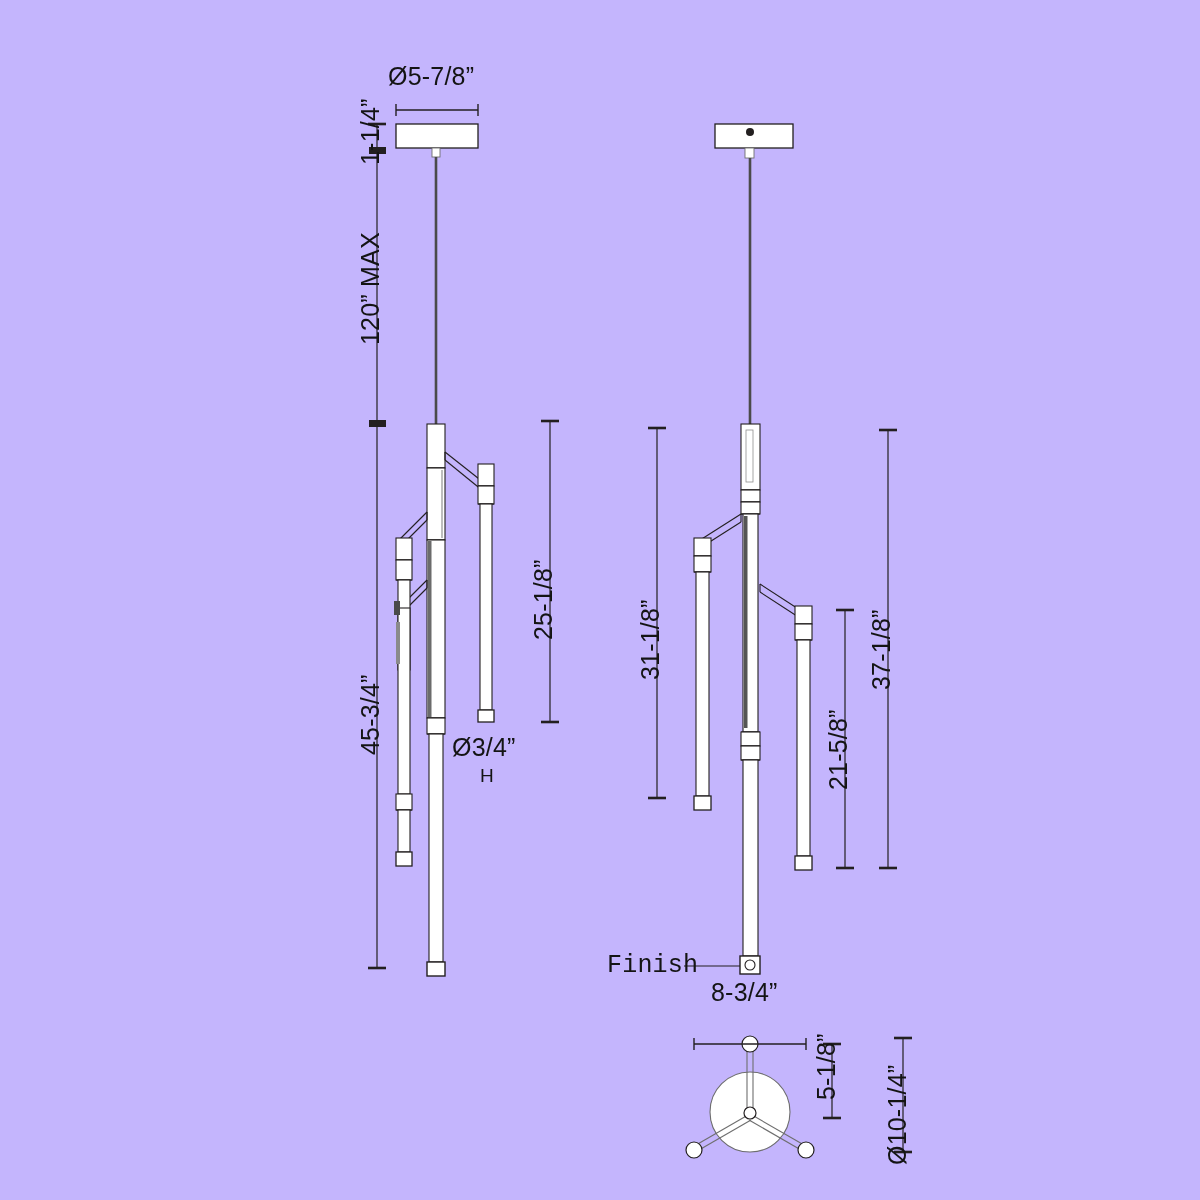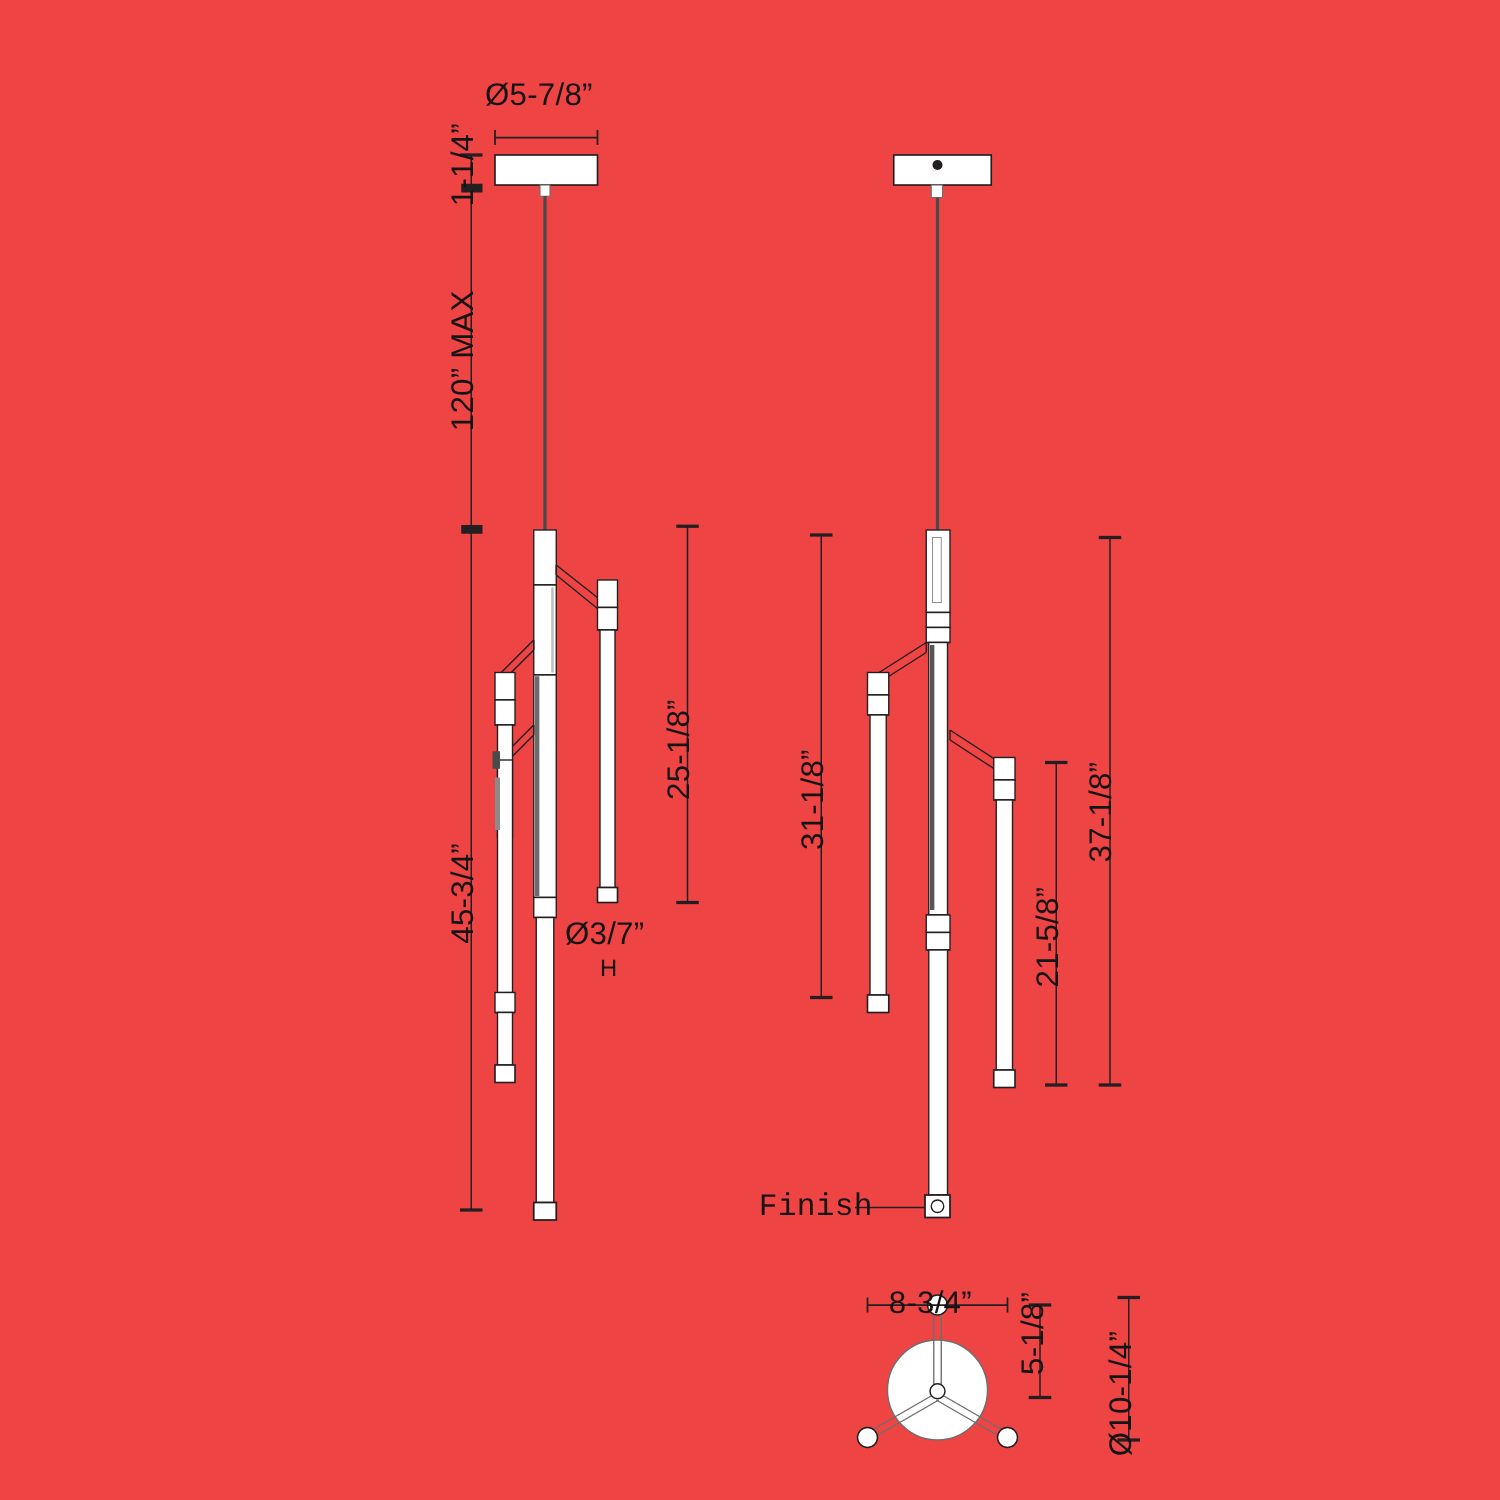--- a/index.html
+++ b/index.html
@@ -11,21 +11,21 @@
     width: 1200px;
     height: 1200px;
     font-family: "Liberation Sans", sans-serif;
     color: #1a1a1a;
     overflow: hidden;
   }
   #sheet {
     position: relative;
     width: 1200px;
     height: 1200px;
-    background: #ef4444;
+    background: #c4b5fd;
   }
   #drawing {
     position: absolute;
     left: 0;
     top: 0;
     width: 1200px;
     height: 1200px;
   }
   .dim-label {
     position: absolute;
@@ -292,31 +292,31 @@
   <div class="dim-label" style="left:388px; top:64px;">Ø5-7/8”</div>
 
   <div class="dim-label vert" style="left:358px; top:165px;">1-1/4”</div>
 
   <div class="dim-label vert" style="left:358px; top:345px;">120” MAX</div>
 
   <div class="dim-label vert" style="left:358px; top:755px;">45-3/4”</div>
 
   <div class="dim-label vert" style="left:531px; top:640px;">25-1/8”</div>
 
-  <div class="dim-label" style="left:452px; top:735px;">Ø3/7”</div>
+  <div class="dim-label" style="left:452px; top:735px;">Ø3/4”</div>
 
   <div class="dim-label small" style="left:480px; top:766px;">H</div>
 
   <div class="dim-label vert" style="left:638px; top:680px;">31-1/8”</div>
 
   <div class="dim-label vert" style="left:826px; top:790px;">21-5/8”</div>
 
   <div class="dim-label vert" style="left:869px; top:690px;">37-1/8”</div>
 
   <div class="dim-label" style="left:607px; top:953px;font-family:Liberation Mono, monospace;">Finish</div>
 
-  <div class="dim-label" style="left:711px; top:1030px;">8-3/4”</div>
+  <div class="dim-label" style="left:711px; top:980px;">8-3/4”</div>
 
   <div class="dim-label vert" style="left:814px; top:1100px;">5-1/8”</div>
 
   <div class="dim-label vert" style="left:885px; top:1165px;">Ø10-1/4”</div>
 
 </div>
 
 </body></html>

